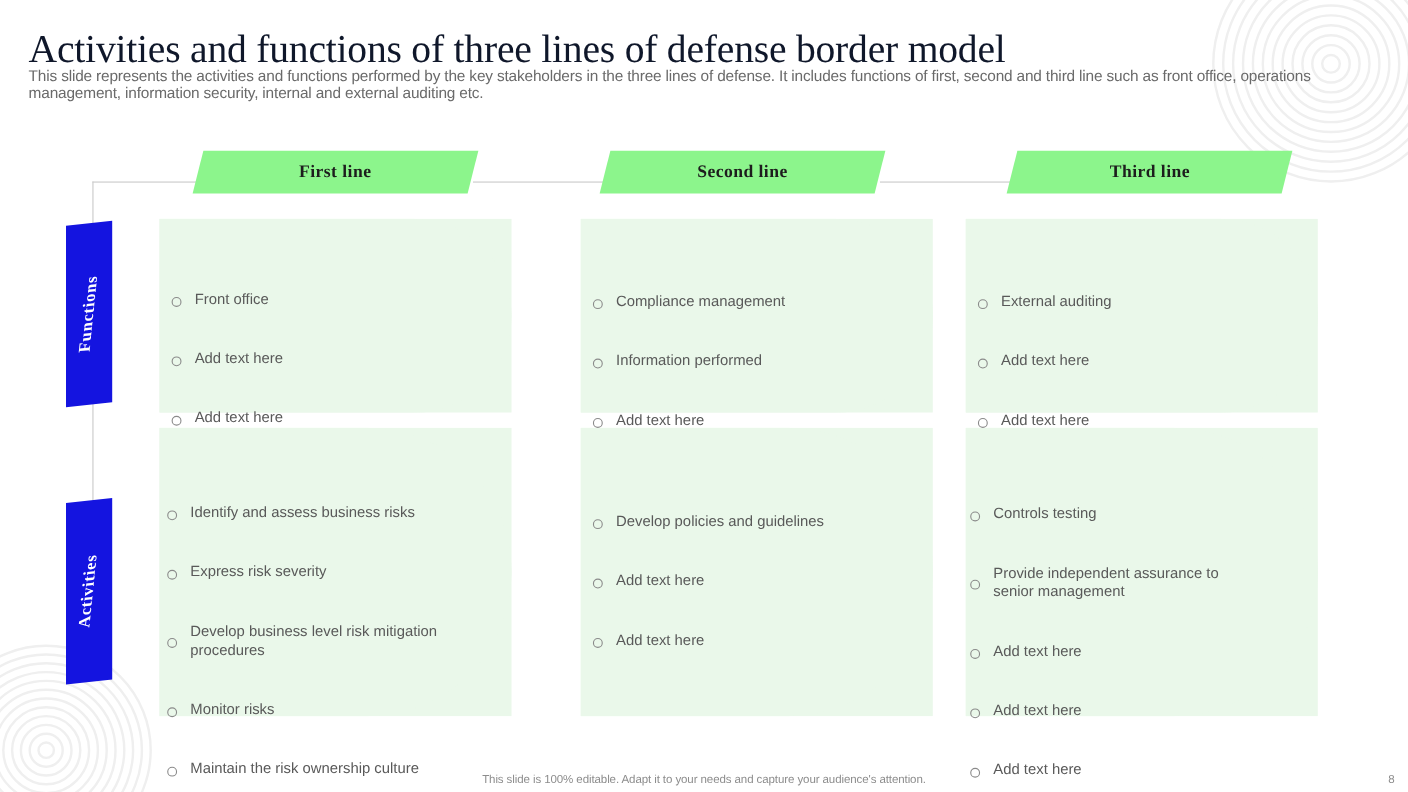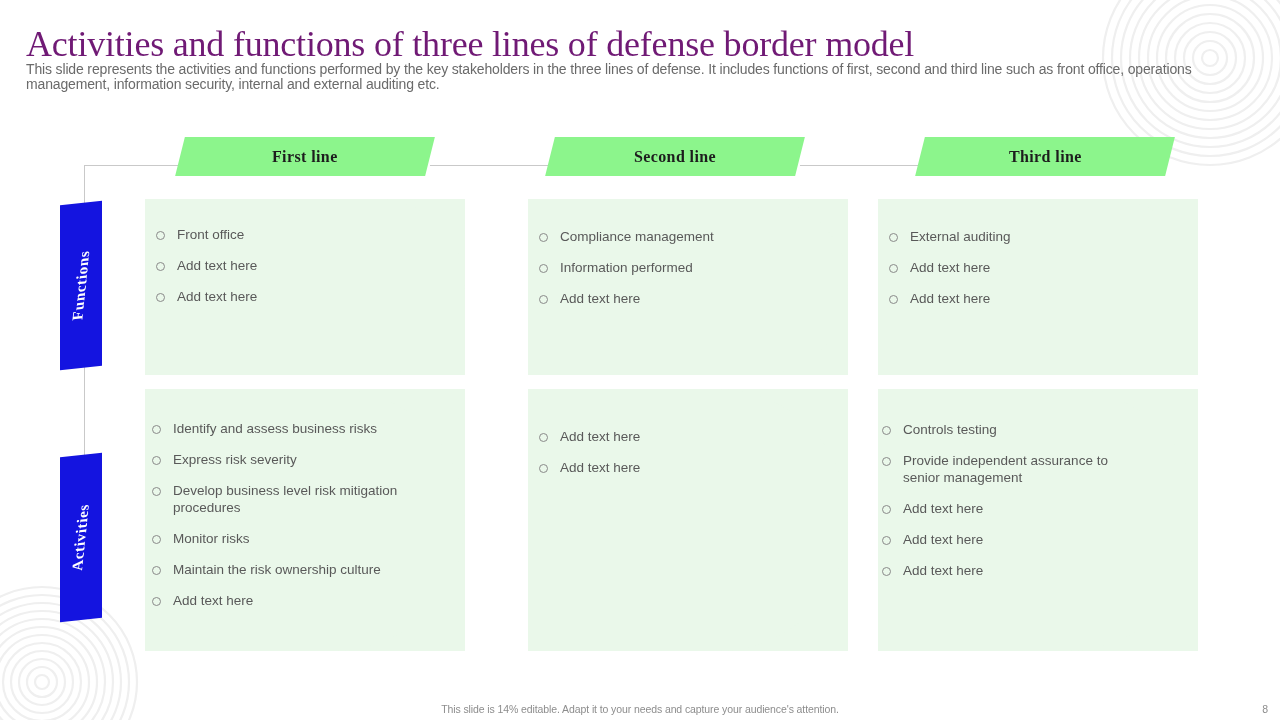--- a/index.html
+++ b/index.html
@@ -24,21 +24,21 @@
   .rings-bl { left: -58px; bottom: -62px; width: 200px; height: 200px; }
 
   
   .title {
     position: absolute;
     left: 26px;
     top: 22px;
     font-family: "Liberation Serif", serif;
     font-size: 36px;
     line-height: 44px;
-    color: #701a75;
+    color: #0f172a;
     letter-spacing: -0.2px;
     white-space: nowrap;
   }
   .subtitle {
     position: absolute;
     left: 26px;
     top: 62px;
     width: 1215px;
     font-size: 14px;
     line-height: 14.5px;
@@ -120,22 +120,23 @@
     border-top-right-radius: 999px;
     border-bottom-right-radius: 999px;
   }
 
   .bullets {
     position: absolute;
     z-index: 3;
   }
   .bullet {
     display: flex;
-    align-items: flex-start;
+    align-items: center;
     margin-bottom: 14px;
+    margin-top: 37px;
   }
   .bullet:last-child { margin-bottom: 0; }
   .bullet-marker {
     flex: 0 0 auto;
     width: 7px;
     height: 7px;
     border: 1px solid #8a8a8a;
     border-radius: 50%;
     margin-top: 5px;
     margin-right: 12px;
@@ -318,20 +319,24 @@
   </div>
 </div>
 
 <div class="capsule" style="left:528px; top:389px; width:320px; height:262px;">
   <div class="capsule-body" style="width:190px;"></div>
   <div class="capsule-cap" style="left:190px; width:130px;"></div>
 </div>
 <div class="bullets" style="left:539px; top:428px; width:300px;">
   <div class="bullet">
     <span class="bullet-marker"></span>
+    <span class="bullet-text">Develop policies and guidelines</span>
+  </div>
+  <div class="bullet">
+    <span class="bullet-marker"></span>
     <span class="bullet-text">Add text here</span>
   </div>
   <div class="bullet">
     <span class="bullet-marker"></span>
     <span class="bullet-text">Add text here</span>
   </div>
 </div>
 
 <div class="capsule" style="left:878px; top:389px; width:320px; height:262px;">
   <div class="capsule-body" style="width:190px;"></div>
@@ -354,14 +359,14 @@
   <div class="bullet">
     <span class="bullet-marker"></span>
     <span class="bullet-text">Add text here</span>
   </div>
   <div class="bullet">
     <span class="bullet-marker"></span>
     <span class="bullet-text">Add text here</span>
   </div>
 </div>
 
-<div class="footer-note">This slide is 14% editable. Adapt it to your needs and capture your audience's attention.</div>
+<div class="footer-note">This slide is 100% editable. Adapt it to your needs and capture your audience's attention.</div>
 <div class="page-num">8</div>
 
 </body></html>

